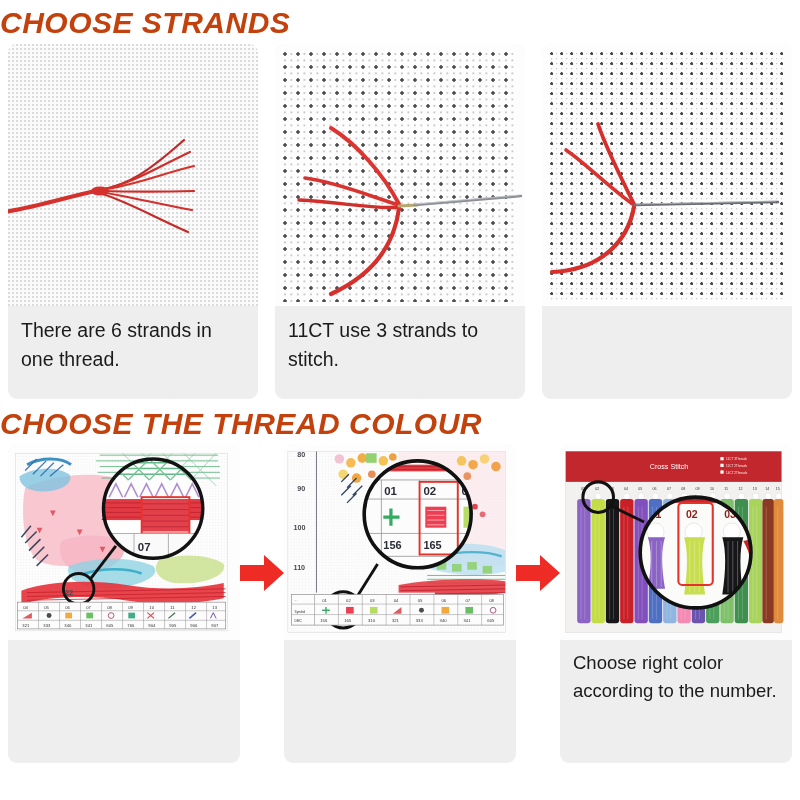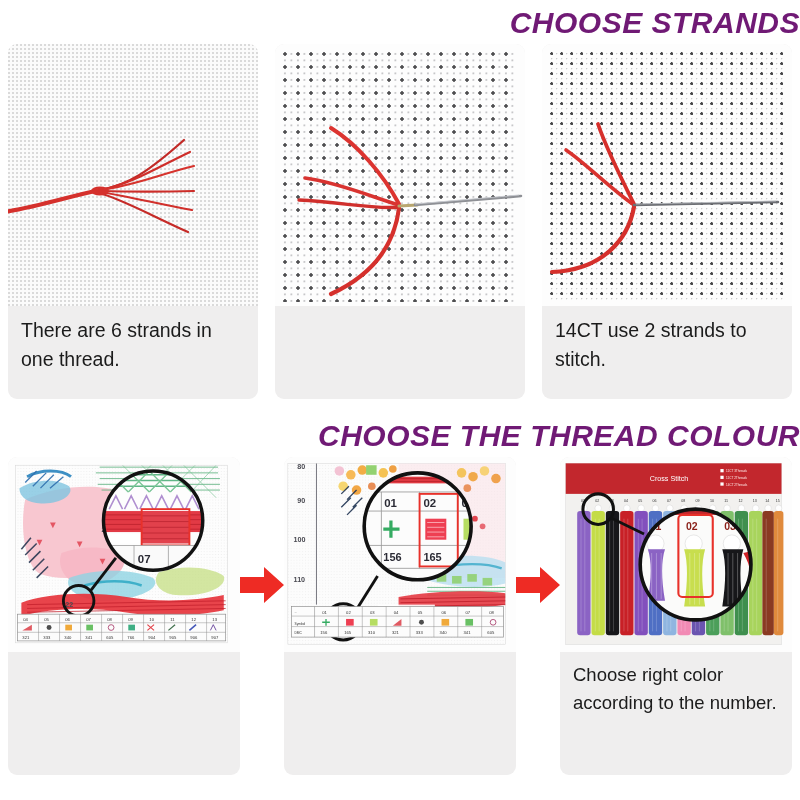--- a/index.html
+++ b/index.html
@@ -8,35 +8,35 @@
     width: 800px;
     height: 800px;
     background: #ffffff;
     font-family: "Liberation Sans", sans-serif;
     overflow: hidden;
     position: relative;
   }
 
   
   .section-title {
-    text-align: right;
-    color: #701a75;
+    text-align: left;
+    color: #c2410c;
     font-weight: bold;
     font-style: italic;
     letter-spacing: 0.5px;
   }
   #title-strands {
     font-size: 30px;
     padding-top: 6px;
     line-height: 34px;
   }
   #title-colour {
     font-size: 30px;
     line-height: 34px;
-    padding-top: 20px;
+    padding-top: 8px;
   }
 
   
   .row {
     display: flex;
     justify-content: space-between;
     padding: 0 8px;
   }
   #row-strands { margin-top: 4px; }
   #row-colour  { margin-top: 4px; }
@@ -183,36 +183,36 @@
           <path d="M124,160 C108,130 82,100 56,84" stroke="#dc3430" stroke-width="4"></path>
           <path d="M124,161 C100,154 62,138 30,134" stroke="#d93330" stroke-width="3.6"></path>
           <path d="M124,163 C102,166 66,158 24,156" stroke="#d02f2c" stroke-width="3.4"></path>
           <path d="M124,164 C120,196 104,228 56,250" stroke="#d5302c" stroke-width="4.2"></path>
         </g>
         <line x1="124" y1="162" x2="142" y2="161" stroke="#b8a66e" stroke-width="3.2" stroke-linecap="round"></line>
         <line x1="140" y1="161" x2="246" y2="152" stroke="#8e9095" stroke-width="2.6" stroke-linecap="round"></line>
         <line x1="140" y1="160" x2="244" y2="151" stroke="#c9ccd1" stroke-width="0.9"></line>
       </svg>
     </div>
+    <div class="card-caption">11CT use 3 strands to stitch.</div>
   </div>
 
   <div class="card card-strands">
     <div class="card-photo">
       <div class="fabric-14ct"></div>
       <svg class="photo-svg" viewBox="0 0 250 262">
         <g fill="none" stroke-linecap="round">
           <path d="M92,160 C76,128 62,98 56,80" stroke="#d62f2b" stroke-width="3.8"></path>
           <path d="M92,161 C70,146 42,118 24,106" stroke="#d9332f" stroke-width="3.6"></path>
           <path d="M92,163 C86,196 60,226 10,228" stroke="#d5302c" stroke-width="4.2"></path>
         </g>
         <line x1="92" y1="161" x2="236" y2="158" stroke="#6d6f74" stroke-width="2.5" stroke-linecap="round"></line>
         <line x1="94" y1="160" x2="234" y2="157" stroke="#c6c9ce" stroke-width="0.8"></line>
       </svg>
     </div>
-    <div class="card-caption">14CT use 2 strands to stitch.</div>
   </div>
 
 </div>
 
 <div class="section-title" id="title-colour">CHOOSE THE THREAD COLOUR</div>
 
 <div class="row" id="row-colour">
 
   <div class="card card-colour">
     <div class="card-photo">

